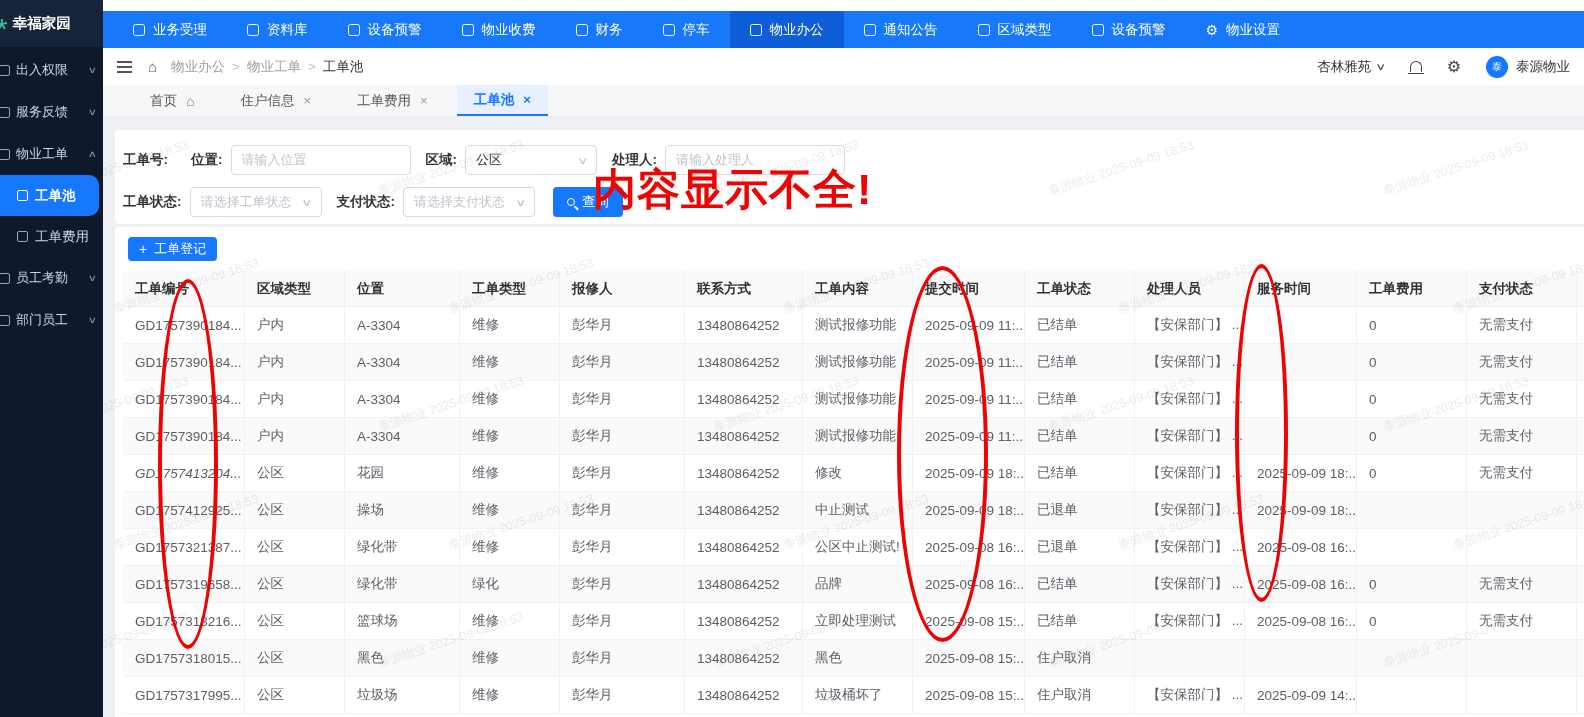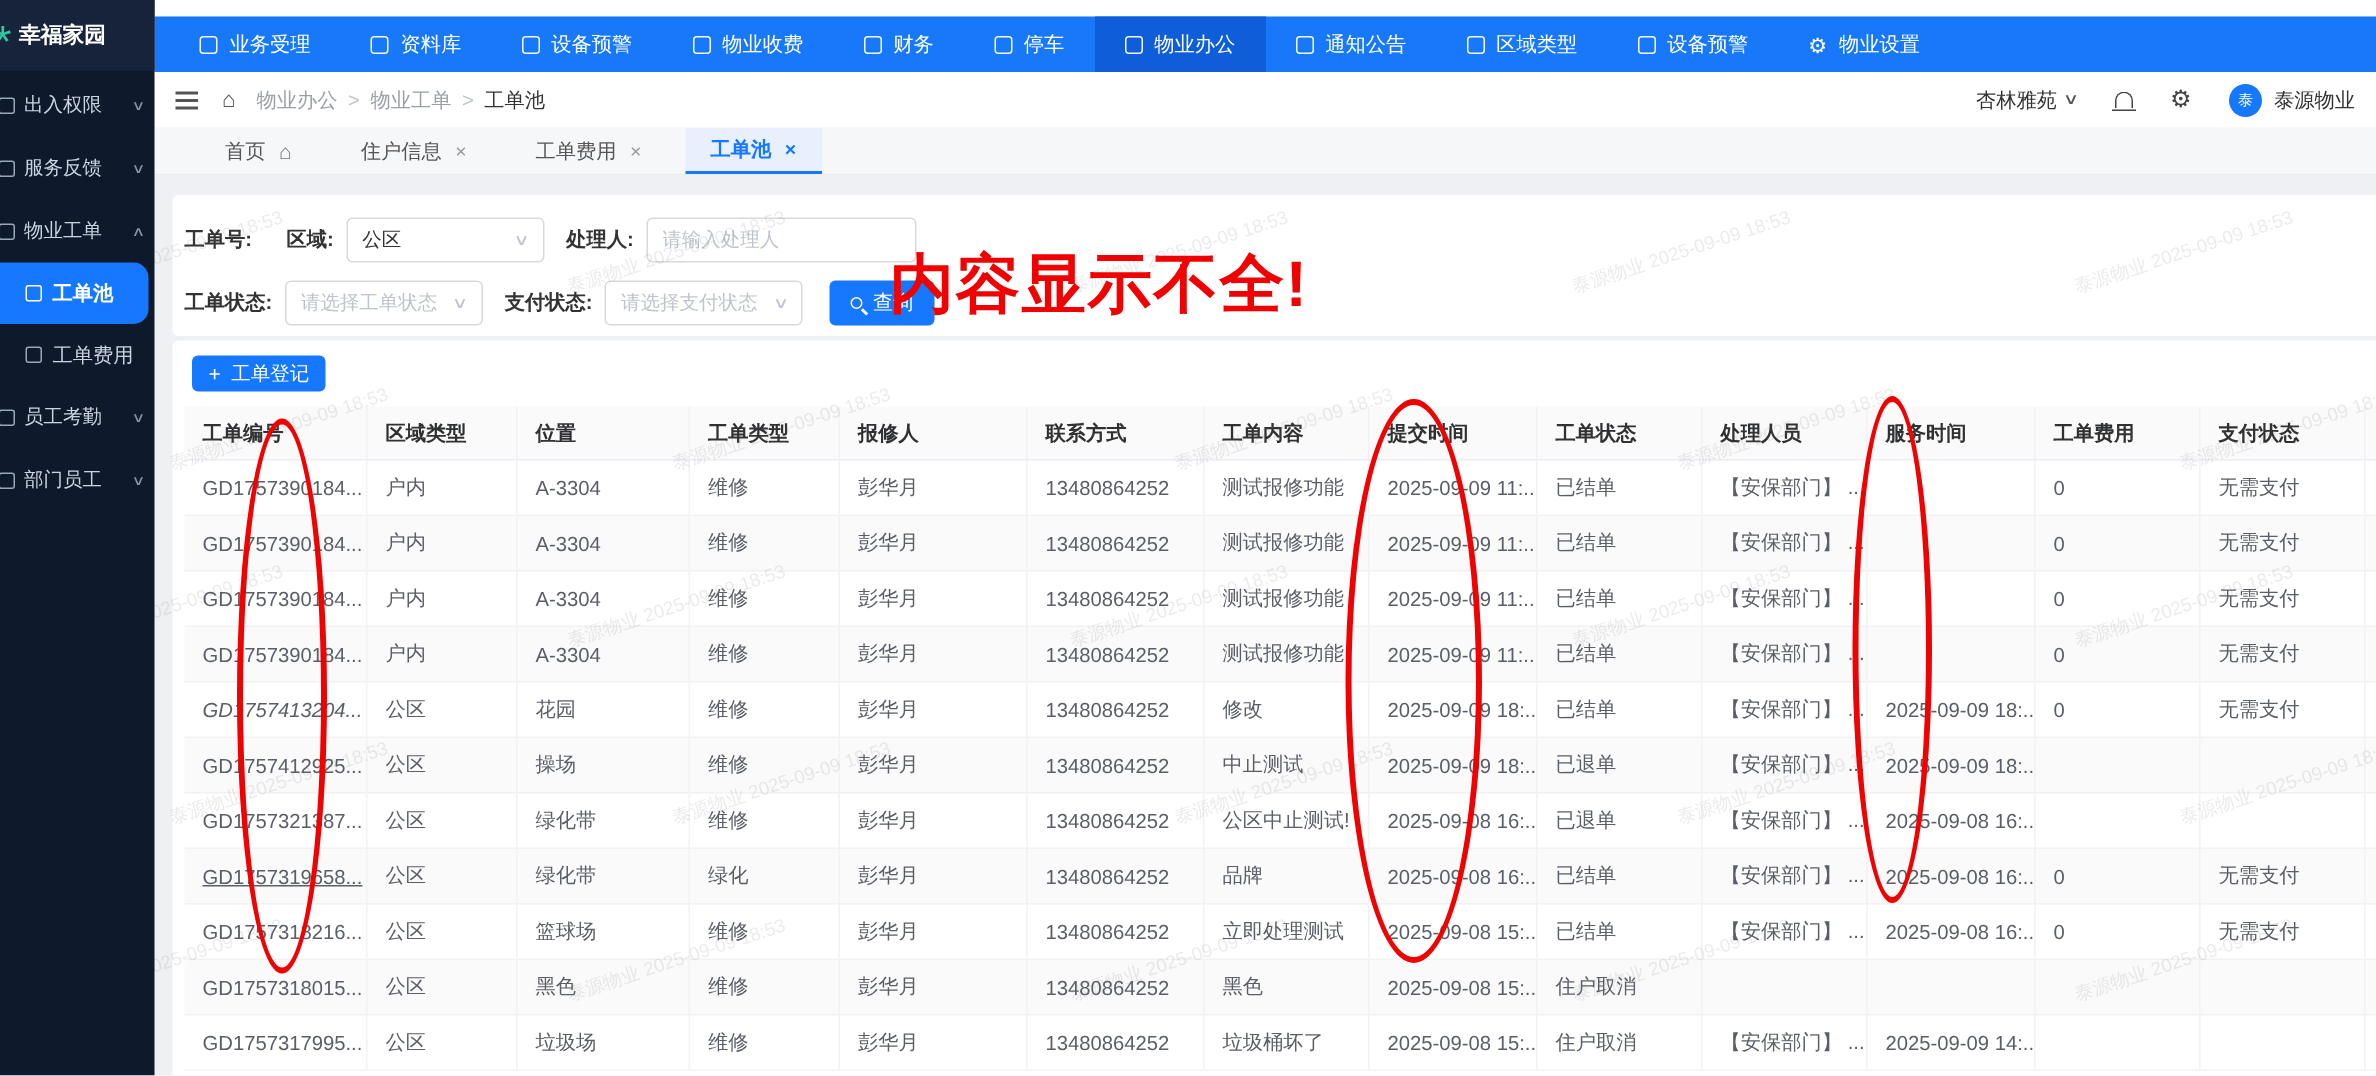--- a/index.html
+++ b/index.html
@@ -220,20 +220,26 @@
     </div>
   </div>
 
 <main class="content">
   <section class="filter-card">
     <div class="f-row">
         <div class="f-item">
           <div class="f-label">工单号:</div>
         </div>
         <div class="f-item">
+          <div class="f-label">位置:</div>
+          <div class="ctl input">
+            <div class="ph">请输入位置</div>
+          </div>
+        </div>
+        <div class="f-item">
           <div class="f-label">区域:</div>
           <div class="ctl select">
             <div class="val">公区</div>
             <div class="sel-arrow">∨</div>
           </div>
         </div>
         <div class="f-item">
           <div class="f-label">处理人:</div>
           <div class="ctl input">
             <div class="ph">请输入处理人</div>
@@ -391,21 +397,21 @@
             <div class="td" style="width: 110px;">公区中止测试!</div>
             <div class="td" style="width: 112px;">2025-09-08 16:...</div>
             <div class="td" style="width: 110px;">已退单</div>
             <div class="td" style="width: 110px;">【安保部门】 ...</div>
             <div class="td" style="width: 112px;">2025-09-08 16:...</div>
             <div class="td" style="width: 110px;"></div>
             <div class="td" style="width: 110px;"></div>
             <div class="td" style="width: 90px;"></div>
           </div>
           <div class="trow">
-            <div class="td" style="width: 122px; text-decoration: underline;">GD1757319658...</div>
+            <div class="td" style="width: 122px;">GD1757319658...</div>
             <div class="td" style="width: 100px;">公区</div>
             <div class="td" style="width: 115px;">绿化带</div>
             <div class="td" style="width: 100px;">绿化</div>
             <div class="td" style="width: 125px;">彭华月</div>
             <div class="td" style="width: 118px;">13480864252</div>
             <div class="td" style="width: 110px;">品牌</div>
             <div class="td" style="width: 112px;">2025-09-08 16:...</div>
             <div class="td" style="width: 110px;">已结单</div>
             <div class="td" style="width: 110px;">【安保部门】 ...</div>
             <div class="td" style="width: 112px;">2025-09-08 16:...</div>

